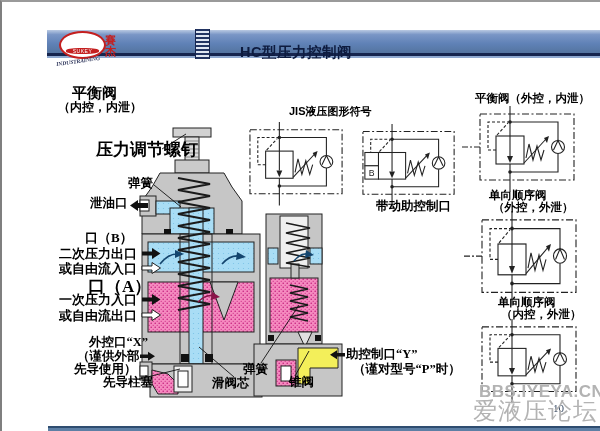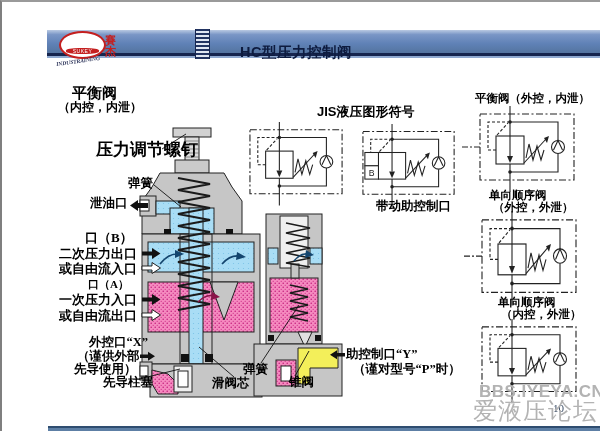--- a/index.html
+++ b/index.html
@@ -190,34 +190,34 @@
 
   <div class="lbl" style="left:70px;top:83px;font-size:15px;">平衡阀</div>
   <div class="lbl" style="left:56px;top:99px;font-size:12px;">（内控，内泄）</div>
 
   <div class="lbl" style="left:94px;top:139px;font-size:17px;font-family:Liberation Serif, serif;">压力调节螺钉</div>
   <div class="lbl" style="left:126px;top:175px;font-size:12.5px;">弹簧</div>
   <div class="lbl" style="left:88px;top:195px;font-size:12.5px;">泄油口</div>
   <div class="lbl" style="left:83px;top:229px;font-size:13px;">口（B）</div>
   <div class="lbl" style="left:57px;top:245px;font-size:13px;">二次压力出口</div>
   <div class="lbl" style="left:57px;top:260px;font-size:13px;">或自由流入口</div>
-  <div class="lbl" style="left:86px;top:276px;font-size:11px;">口（A）</div>
+  <div class="lbl" style="left:86px;top:276px;font-size:17px;">口（A）</div>
   <div class="lbl" style="left:57px;top:291px;font-size:13px;">一次压力入口</div>
   <div class="lbl" style="left:57px;top:307px;font-size:13px;">或自由流出口</div>
   <div class="lbl" style="left:87px;top:334px;font-size:12.5px;">外控口“X”</div>
   <div class="lbl" style="left:75px;top:348px;font-size:12.5px;">（谨供外部</div>
   <div class="lbl" style="left:72px;top:361px;font-size:12.5px;">先导使用）</div>
   <div class="lbl" style="left:101px;top:374px;font-size:12.5px;">先导柱塞</div>
   <div class="lbl" style="left:210px;top:375px;font-size:12.5px;">滑阀芯</div>
   <div class="lbl" style="left:241px;top:361px;font-size:12.5px;">弹簧</div>
   <div class="lbl" style="left:287px;top:374px;font-size:12.5px;">锥阀</div>
   <div class="lbl" style="left:344px;top:346px;font-size:12.5px;">助控制口“Y”</div>
   <div class="lbl" style="left:351px;top:361px;font-size:12.5px;">（谨对型号“P”时）</div>
 
-  <div class="lbl sans" style="left:315px;top:103px;font-size:13px;">JIS液压图形符号</div>
+  <div class="lbl sans" style="left:287px;top:103px;font-size:11px;">JIS液压图形符号</div>
   <div class="lbl" style="left:473px;top:90px;font-size:11.5px;">平衡阀（外控，内泄）</div>
 
   <div class="lbl sans" style="left:374px;top:198px;font-size:12.5px;">带动助控制口</div>
   <div class="lbl" style="left:487px;top:187px;font-size:11.5px;">单向顺序阀</div>
   <div class="lbl" style="left:491px;top:199px;font-size:11.5px;">（外控，外泄）</div>
   <div class="lbl" style="left:496px;top:294px;font-size:11.5px;">单向顺序阀</div>
   <div class="lbl" style="left:499px;top:306px;font-size:11.5px;">（内控，外泄）</div>
 
   <div class="pagenum">10</div>
   <div class="wm1">BBS.IYEYA.CN</div>

